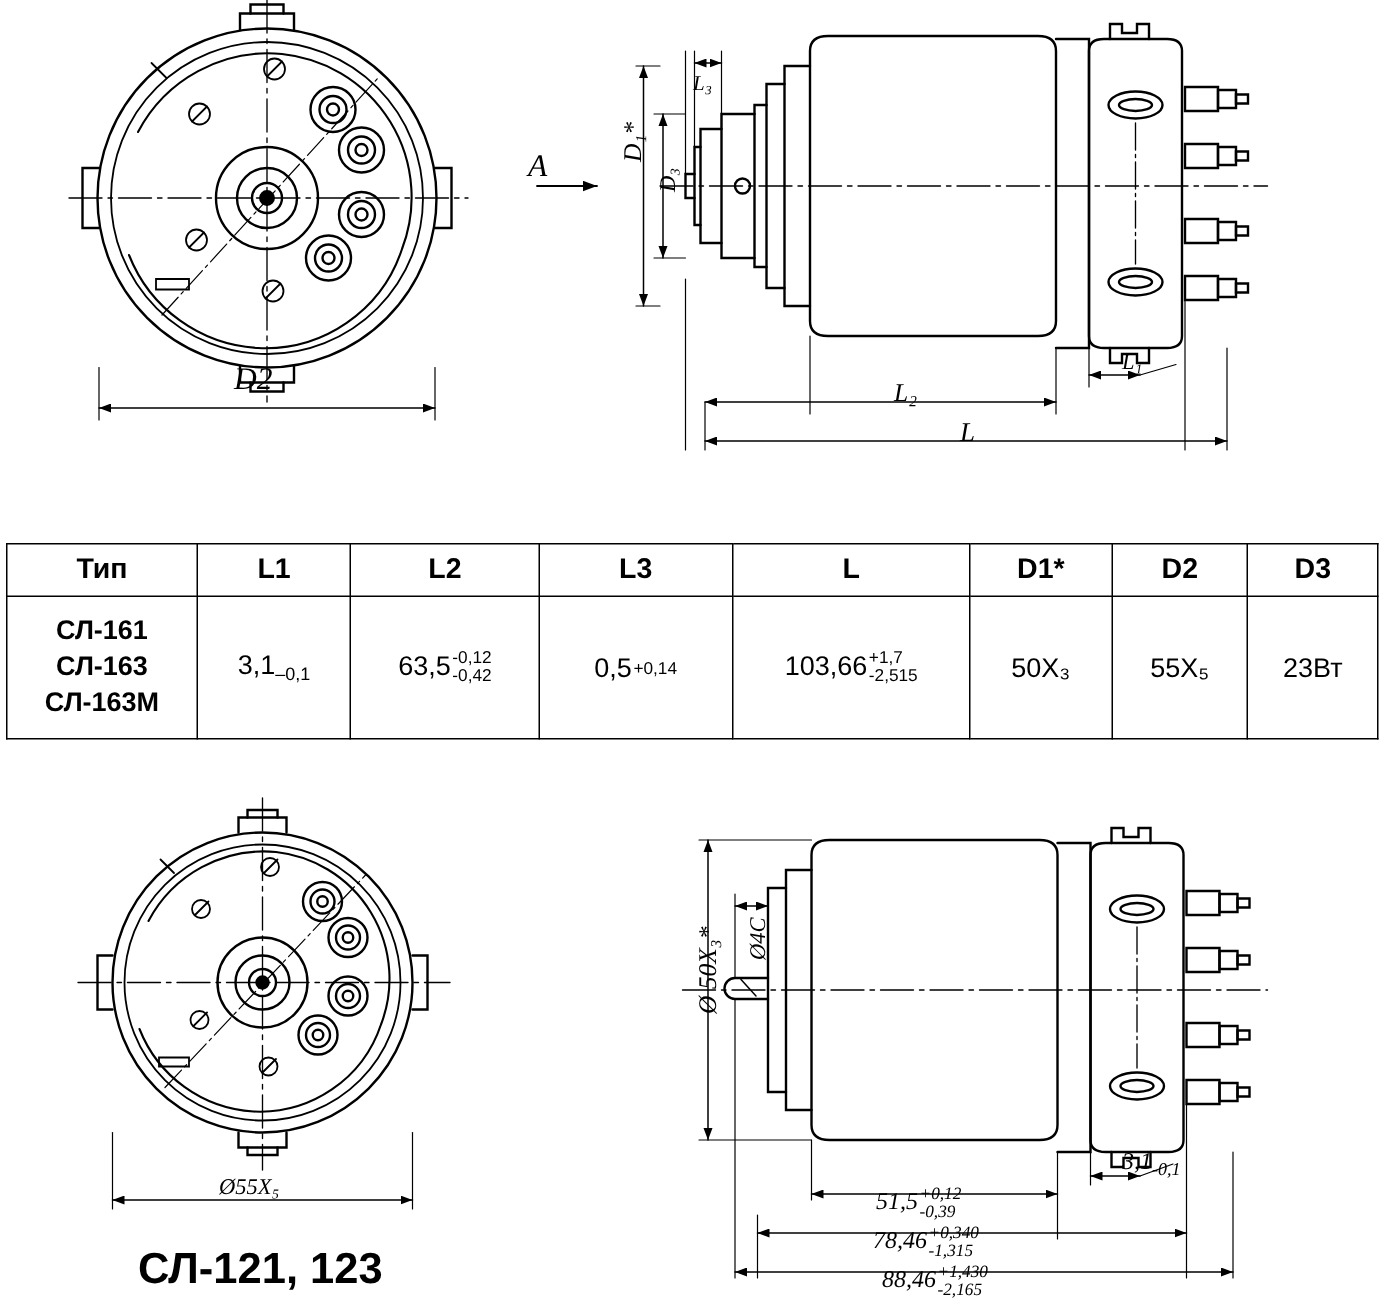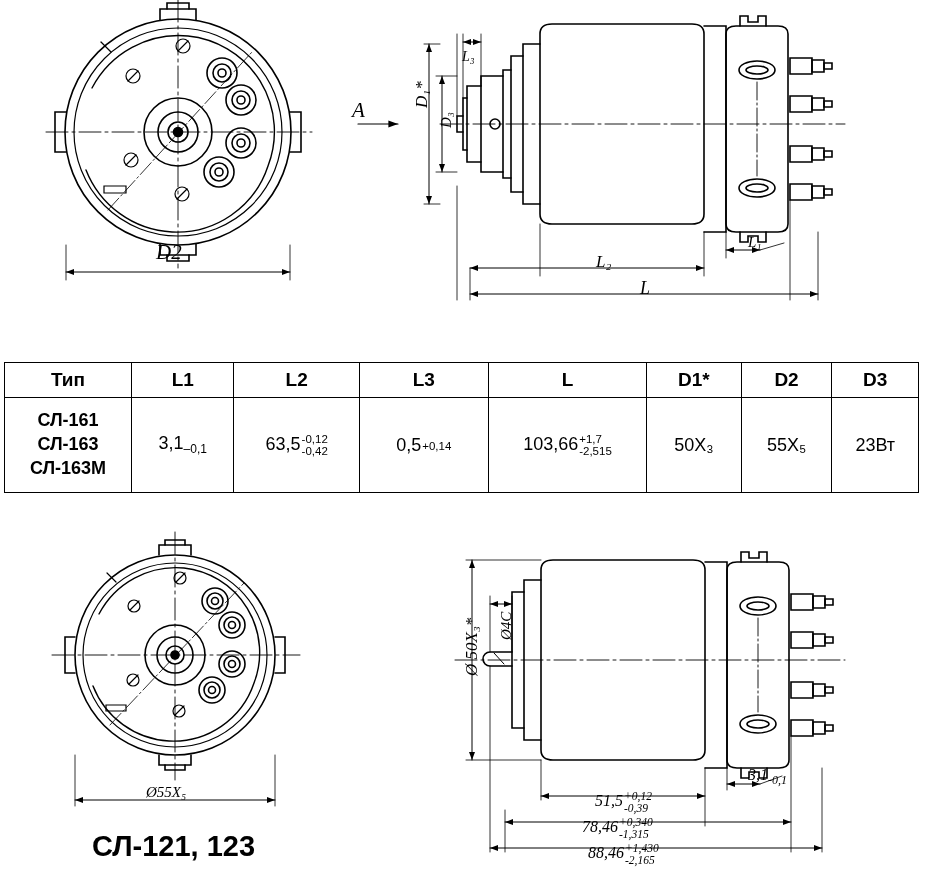--- a/index.html
+++ b/index.html
@@ -401,21 +401,21 @@
       </tr>
     </tbody>
   </table>
 
   <div class="lbl" style="left:146px;top:784px;font-size:15px;">Ø55X₅</div>
   <div class="capt" style="left:92px;top:830px;">СЛ-121, 123</div>
 
   <div class="lbl rot90" style="left:462px;top:676px;font-size:17px;">Ø 50X₃*</div>
   <div class="lbl rot90" style="left:498px;top:640px;font-size:15px;">Ø4C</div>
 
-  <div class="dimtxt" style="left:584px;top:790px;margin-left:11px;">
+  <div class="dimtxt" style="left:584px;top:790px;">
     <span>51,5</span><span class="supsub"><span>+0,12</span><span>-0,39</span></span>
   </div>
   <div class="dimtxt" style="left:582px;top:816px;">
     <span>78,46</span><span class="supsub"><span>+0,340</span><span>-1,315</span></span>
   </div>
   <div class="dimtxt" style="left:588px;top:842px;">
     <span>88,46</span><span class="supsub"><span>+1,430</span><span>-2,165</span></span>
   </div>
   <div class="dimtxt" style="left:732px;top:766px;margin-left:16px;">
     <span>3,1</span><span class="sub">-0,1</span>

